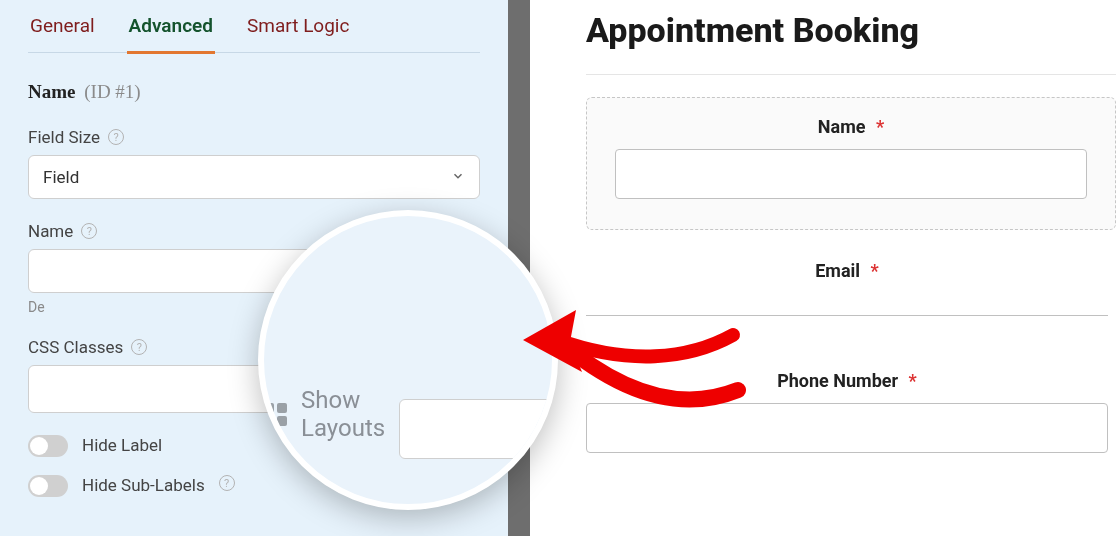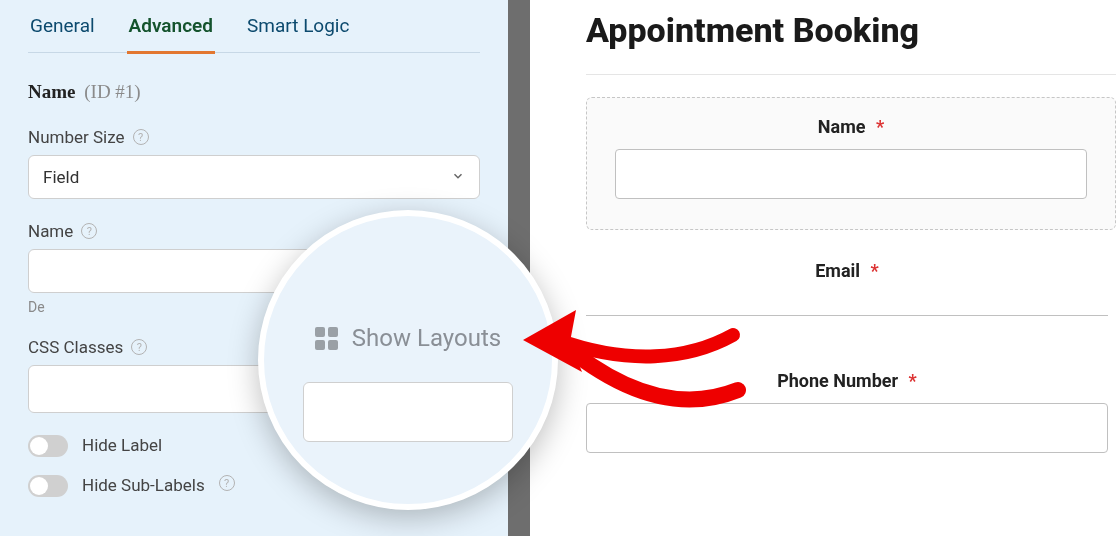--- a/index.html
+++ b/index.html
@@ -1,20 +1,20 @@
 <!DOCTYPE html>
 <html><head>
 <meta charset="utf-8">
 <style>
   * { box-sizing: border-box; margin: 0; padding: 0; }
   html, body { width: 1116px; height: 536px; font-family: -apple-system, BlinkMacSystemFont, "Segoe UI", Roboto, Arial, sans-serif; overflow: hidden; background: #fff; }
   .app { display: flex; width: 100%; height: 100%; }
   .sidebar { width: 508px; height: 100%; background: #e6f2fb; position: relative; padding: 0 28px 20px 28px; }
   .tabs { display: flex; gap: 30px; border-bottom: 1px solid #c7d8e6; margin-bottom: 28px; padding-top: 14px; }
-  .tab { font-size: 19px; color: #0c4a6e; padding: 0 2px 14px 2px; cursor: pointer; }
+  .tab { font-size: 19px; color: #7f1d1d; padding: 0 2px 14px 2px; cursor: pointer; }
   .tab.active { color: #14532d; font-weight: 600; border-bottom: 3px solid #e27730; margin-bottom: -2px; }
   .section-title { font-size: 19px; font-weight: 700; color: #222; margin-bottom: 24px; font-family: Liberation Serif, serif; }
   .section-title .sub { color: #8a8a8a; font-weight: 400; margin-left: 4px; }
   .field-block { margin-bottom: 22px; }
   .label-row { display: flex; align-items: center; gap: 8px; margin-bottom: 8px; font-size: 17px; color: #444; }
   .help-icon { width: 16px; height: 16px; border: 1.5px solid #b3b3b3; border-radius: 50%; display: inline-flex; align-items: center; justify-content: center; font-size: 11px; color: #b3b3b3; line-height: 1; }
   .select-wrap { position: relative; }
   .select-input { width: 100%; height: 44px; background: #fff; border: 1px solid #cfcfcf; border-radius: 6px; padding: 0 14px; font-size: 17px; color: #333; display: flex; align-items: center; justify-content: space-between; cursor: pointer; }
   .chev { color: #666; }
   .two-col { display: flex; gap: 20px; }
@@ -29,21 +29,21 @@
   .preview { flex: 1; padding: 10px 0 0 56px; background: #fff; }
   .preview h1 { font-size: 34px; font-weight: 800; color: #1a1a1a; margin-bottom: 24px; }
   .hr { height: 1px; background: #e5e5e5; margin-bottom: 22px; }
   .name-field { border: 1px dashed #c6c6c6; border-radius: 6px; padding: 18px 28px 30px 28px; background: #fafafa; margin-bottom: 30px; }
   .flabel { font-size: 18px; font-weight: 700; color: #222; margin-bottom: 12px; text-align: center; }
   .flabel .req { color: #dc3232; margin-left: 6px; }
   .finput { width: 100%; height: 50px; background: #fff; border: 1px solid #c0c0c0; border-radius: 4px; }
   .plain-field { margin-bottom: 32px; padding-right: 8px; }
   .line-input { width: 100%; height: 0; border-bottom: 1px solid #c0c0c0; margin-top: 34px; }
   
-  .mag { position: absolute; top: 210px; left: 258px; width: 300px; height: 300px; border-radius: 50%; background: #eaf3fb; border: 6px solid #fff; box-shadow: 0 8px 30px rgba(0,0,0,0.25); display: flex; flex-direction: column; align-items: center; justify-content: flex-start; padding-top: 108px; z-index: 20; overflow: hidden; }
+  .mag { position: absolute; top: 210px; left: 258px; width: 300px; height: 300px; border-radius: 50%; background: #eaf3fb; border: 6px solid #fff; box-shadow: 0 8px 30px rgba(0,0,0,0.25); display: flex; flex-direction: row; align-items: center; justify-content: flex-end; padding-top: 108px; z-index: 20; overflow: hidden; }
   .mag-row { display: flex; align-items: center; gap: 14px; cursor: pointer; }
   .grid-icon { display: grid; grid-template-columns: 10px 10px; grid-template-rows: 10px 10px; gap: 3px; }
   .grid-icon span { background: #9aa0a6; border-radius: 2px; }
   .mag-label { font-size: 24px; color: #8a8f96; }
   .mag-input { margin-top: 30px; width: 210px; height: 60px; background: #fff; border: 1px solid #cfcfcf; border-radius: 6px; }
   
   .arrow { position: absolute; top: 290px; left: 518px; z-index: 30; pointer-events: none; }
 </style>
 </head>
 <body>
@@ -58,21 +58,21 @@
       <div class="tab">Smart Logic</div>
     </div>
 
     <div class="section-title">
       <span>Name</span>
       <span class="sub">(ID #1)</span>
     </div>
 
     <div class="field-block">
       <div class="label-row">
-        <span>Number Size</span>
+        <span>Field Size</span>
         <span class="help-icon">?</span>
       </div>
       <div class="select-wrap">
         <div class="select-input">
           <span>Field</span>
           <span class="chev">
             <svg width="14" height="14" viewBox="0 0 24 24" fill="none" stroke="#666" stroke-width="2.5">
                 <polyline points="6 9 12 15 18 9"></polyline>
               </svg>
           </span>

